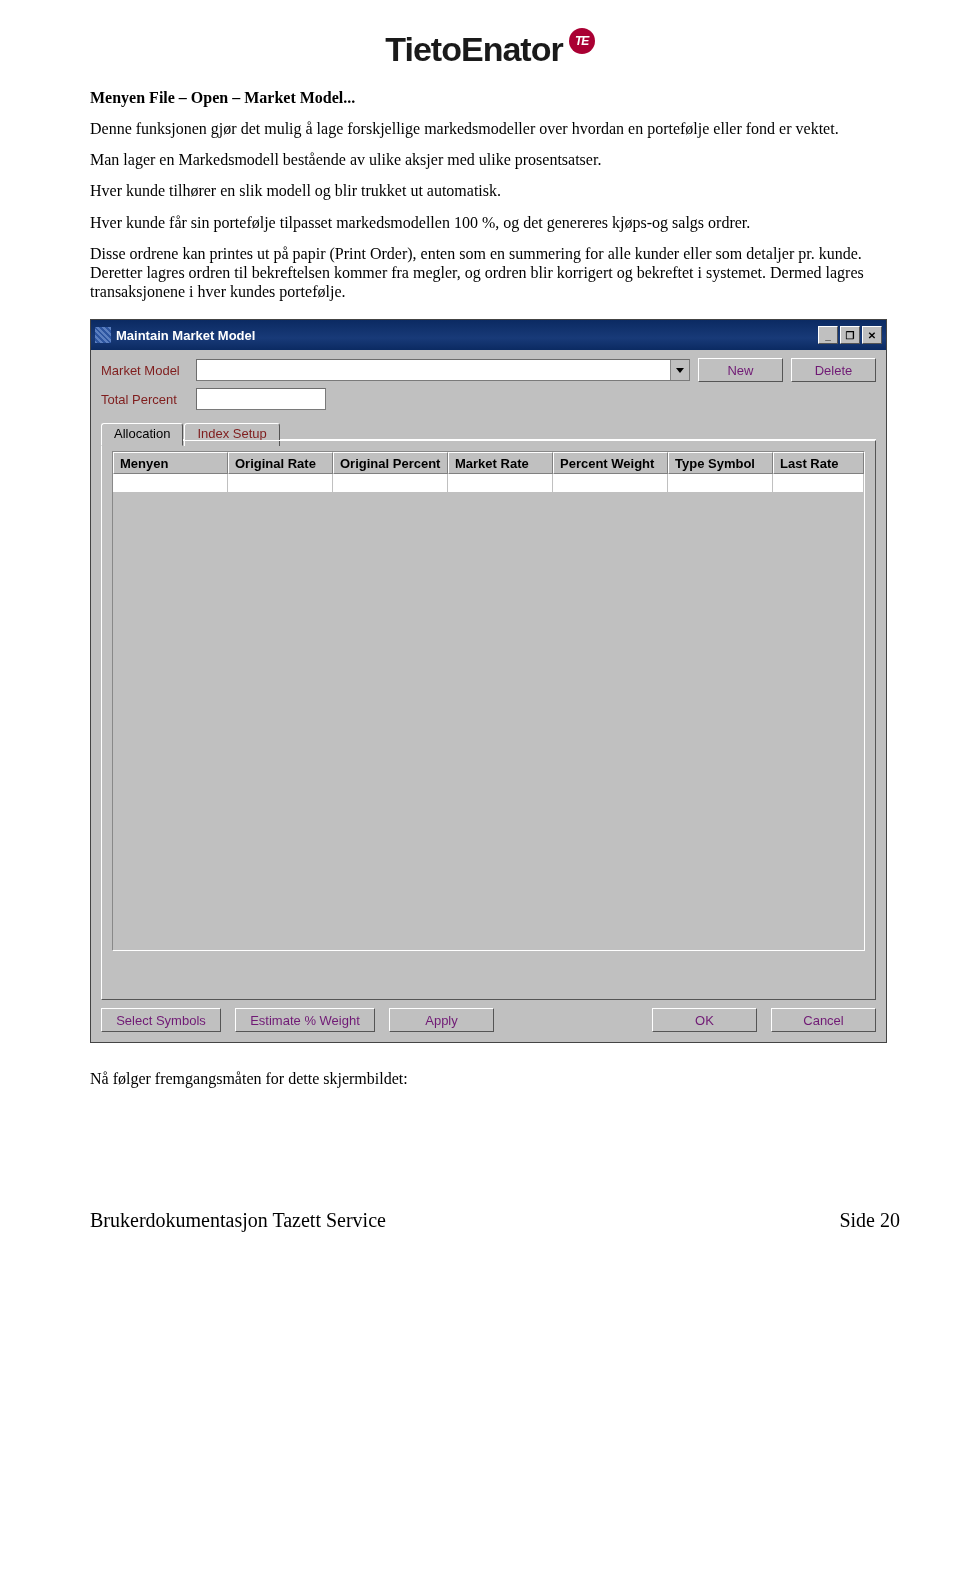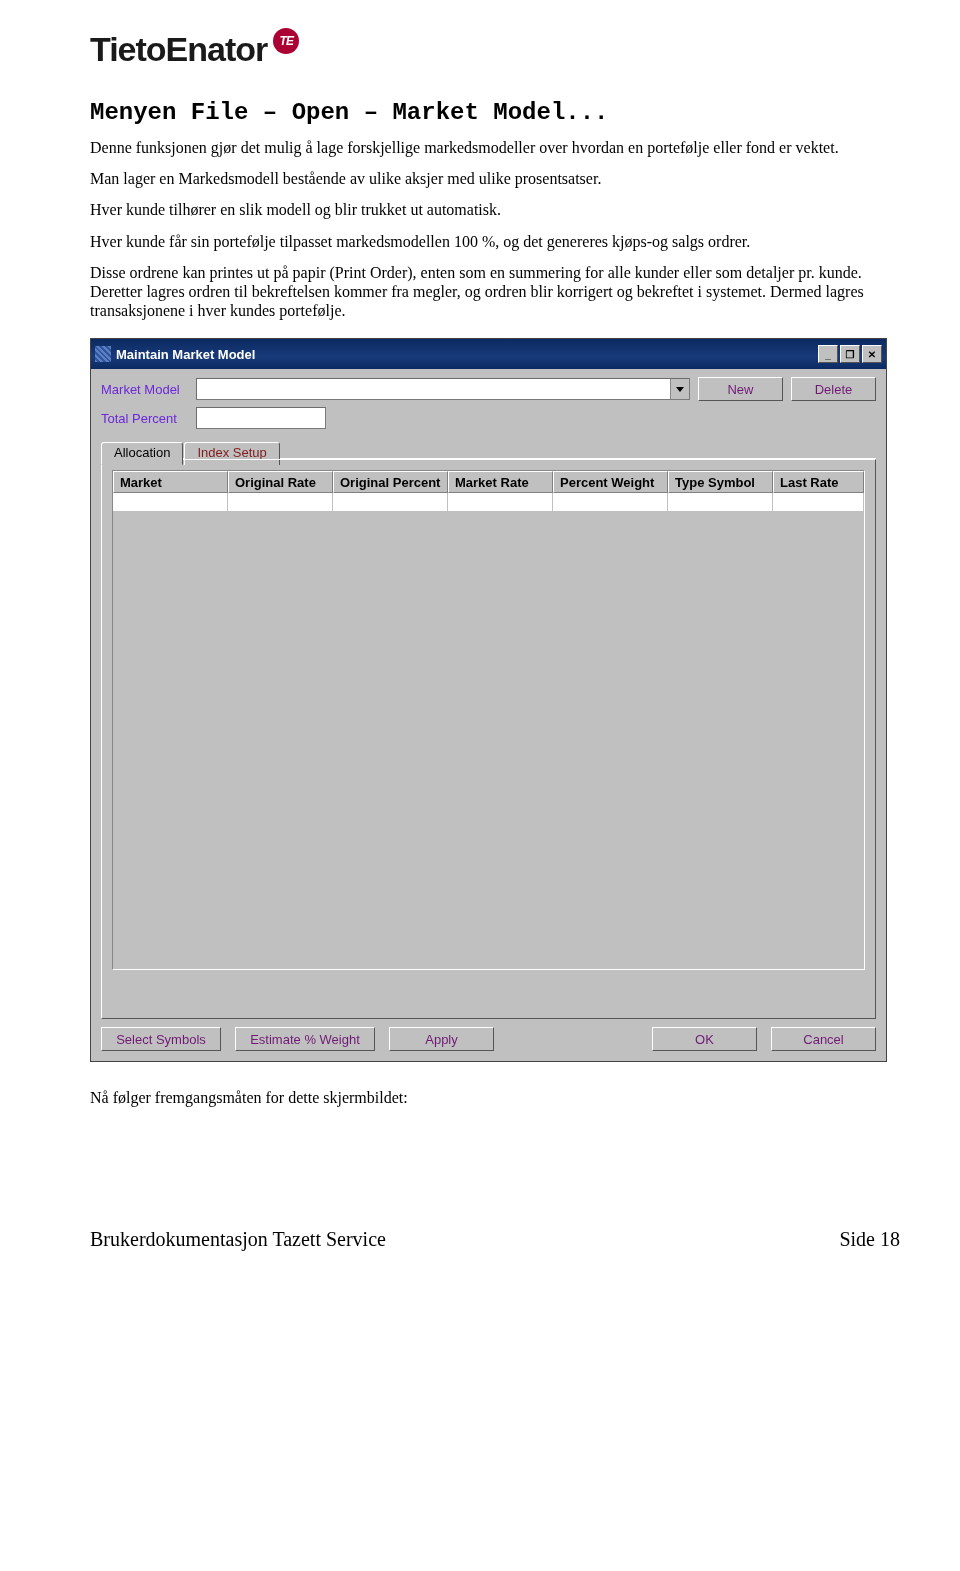--- a/index.html
+++ b/index.html
@@ -10,22 +10,22 @@
       background: white;
       color: #000;
     }
     .page {
       padding: 30px 60px 30px 90px;
       position: relative;
       box-sizing: border-box;
       width: 960px;
     }
     .logo-wrap {
-      text-align: left;
-      margin-bottom: 30px;
+      text-align: center;
+      margin-bottom: 20px;
       padding-right: 10px;
       text-decoration: underline;
     }
     .logo {
       display: inline-flex;
       align-items: center;
       font-family: Arial, Helvetica, sans-serif;
       font-weight: 900;
       font-size: 34px;
       letter-spacing: -1px;
@@ -40,24 +40,23 @@
       margin-top: -18px;
       display: inline-flex;
       align-items: center;
       justify-content: center;
       color: white;
       font-size: 12px;
       font-weight: bold;
       font-style: italic;
     }
     .heading {
-      font-size: 24px;
+      font-size: 16px;
       font-weight: bold;
       margin: 8px 0 4px 0;
-      font-family: Liberation Mono, monospace;
     }
     .bodytext {
       font-size: 16px;
       line-height: 1.2;
       margin: 12px 0 0 0;
     }
     .screenshot-box {
       margin-top: 18px;
       width: 795px;
       background: #c0c0c0;
@@ -94,21 +93,21 @@
     .dlg-body {
       padding: 8px 10px 0 10px;
     }
     .form-row {
       display: flex;
       align-items: center;
       margin-bottom: 6px;
     }
     .form-label {
       width: 95px;
-      color: #6d28d9;
+      color: #7f1d1d;
       font-size: 13px;
     }
     .combo {
       flex: 1;
       height: 22px;
       background: white;
       border: 1px solid #7a7a7a;
       border-top-color:#6d6d6d; border-left-color:#6d6d6d;
       display: flex;
       align-items: center;
@@ -289,21 +288,21 @@
         <div class="textbox"></div>
       </div>
 
       <div class="tabs">
         <div class="tab active"><span>Allocation</span></div>
         <div class="tab inactive"><span>Index Setup</span></div>
       </div>
       <div class="tab-panel">
         <div class="grid">
           <div class="grid-header-row">
-            <div class="grid-head" style="width:115px">Market</div>
+            <div class="grid-head" style="width:115px">Menyen</div>
             <div class="grid-head" style="width:105px">Original Rate</div>
             <div class="grid-head" style="width:115px">Original Percent</div>
             <div class="grid-head" style="width:105px">Market Rate</div>
             <div class="grid-head" style="width:115px">Percent Weight</div>
             <div class="grid-head" style="width:105px">Type Symbol</div>
             <div class="grid-head" style="flex:1">Last Rate</div>
           </div>
           <div class="grid-data-row">
             <div class="grid-cell" style="width:115px"></div>
             <div class="grid-cell" style="width:105px"></div>
@@ -334,16 +333,16 @@
       <div class="btn">
           <span>Cancel</span>
         </div>
     </div>
   </div>
 
   <p class="bodytext" style="margin-top:26px">Nå følger fremgangsmåten for dette skjermbildet:</p>
 
   <div class="page-footer">
     <span>Brukerdokumentasjon Tazett Service</span>
-    <span>Side 18</span>
+    <span>Side 20</span>
   </div>
 
 </div>
 
 </body></html>

